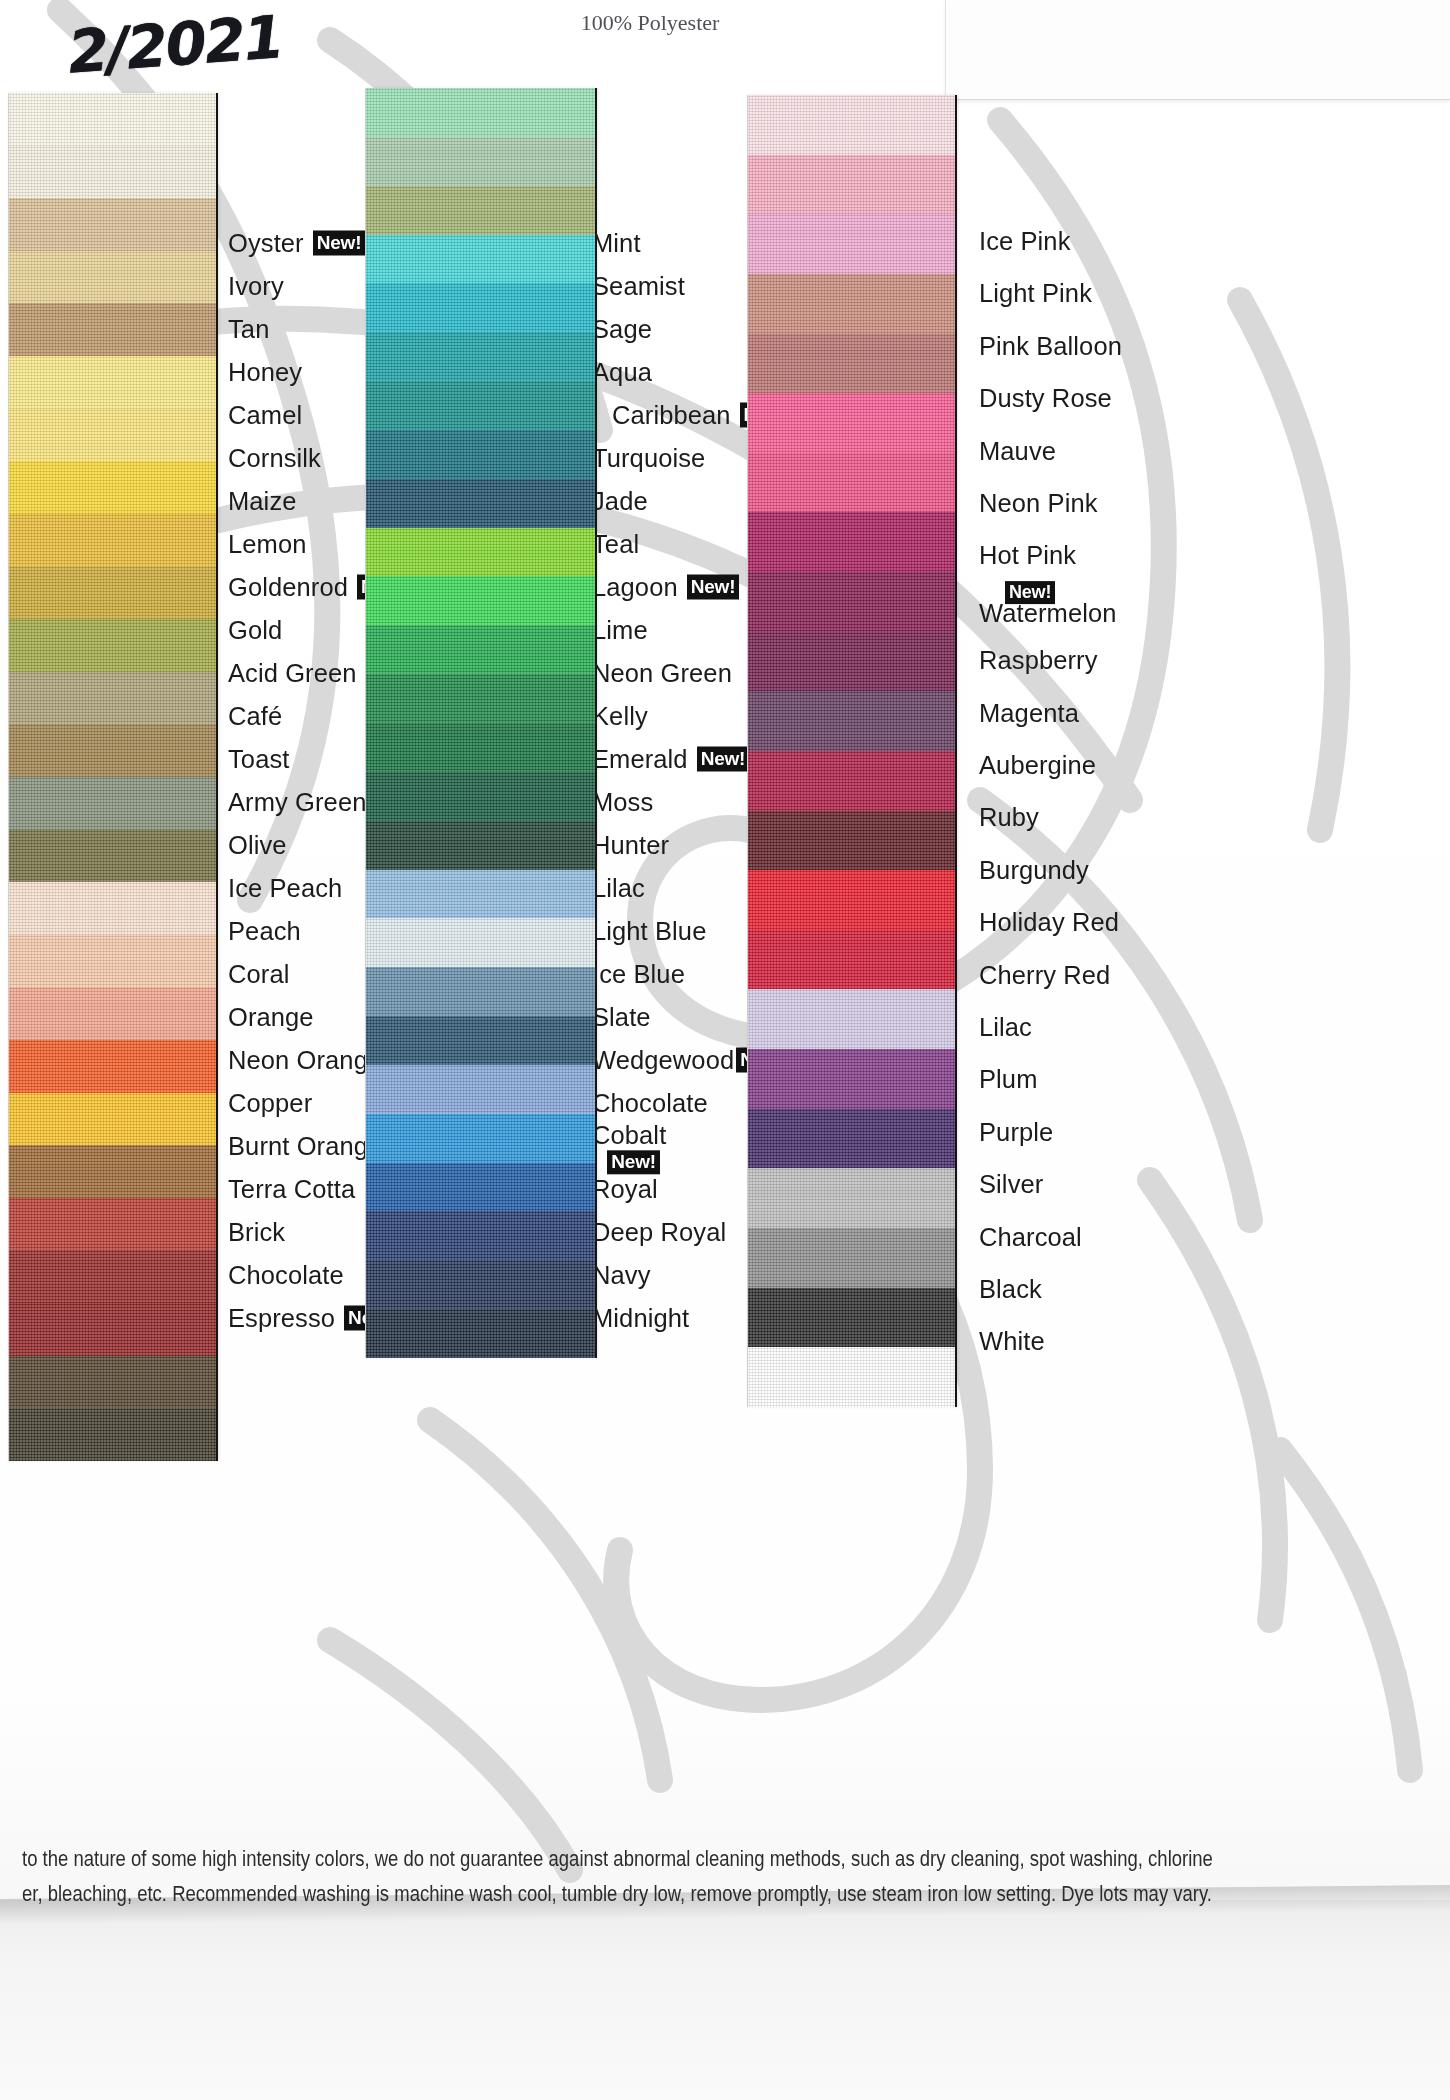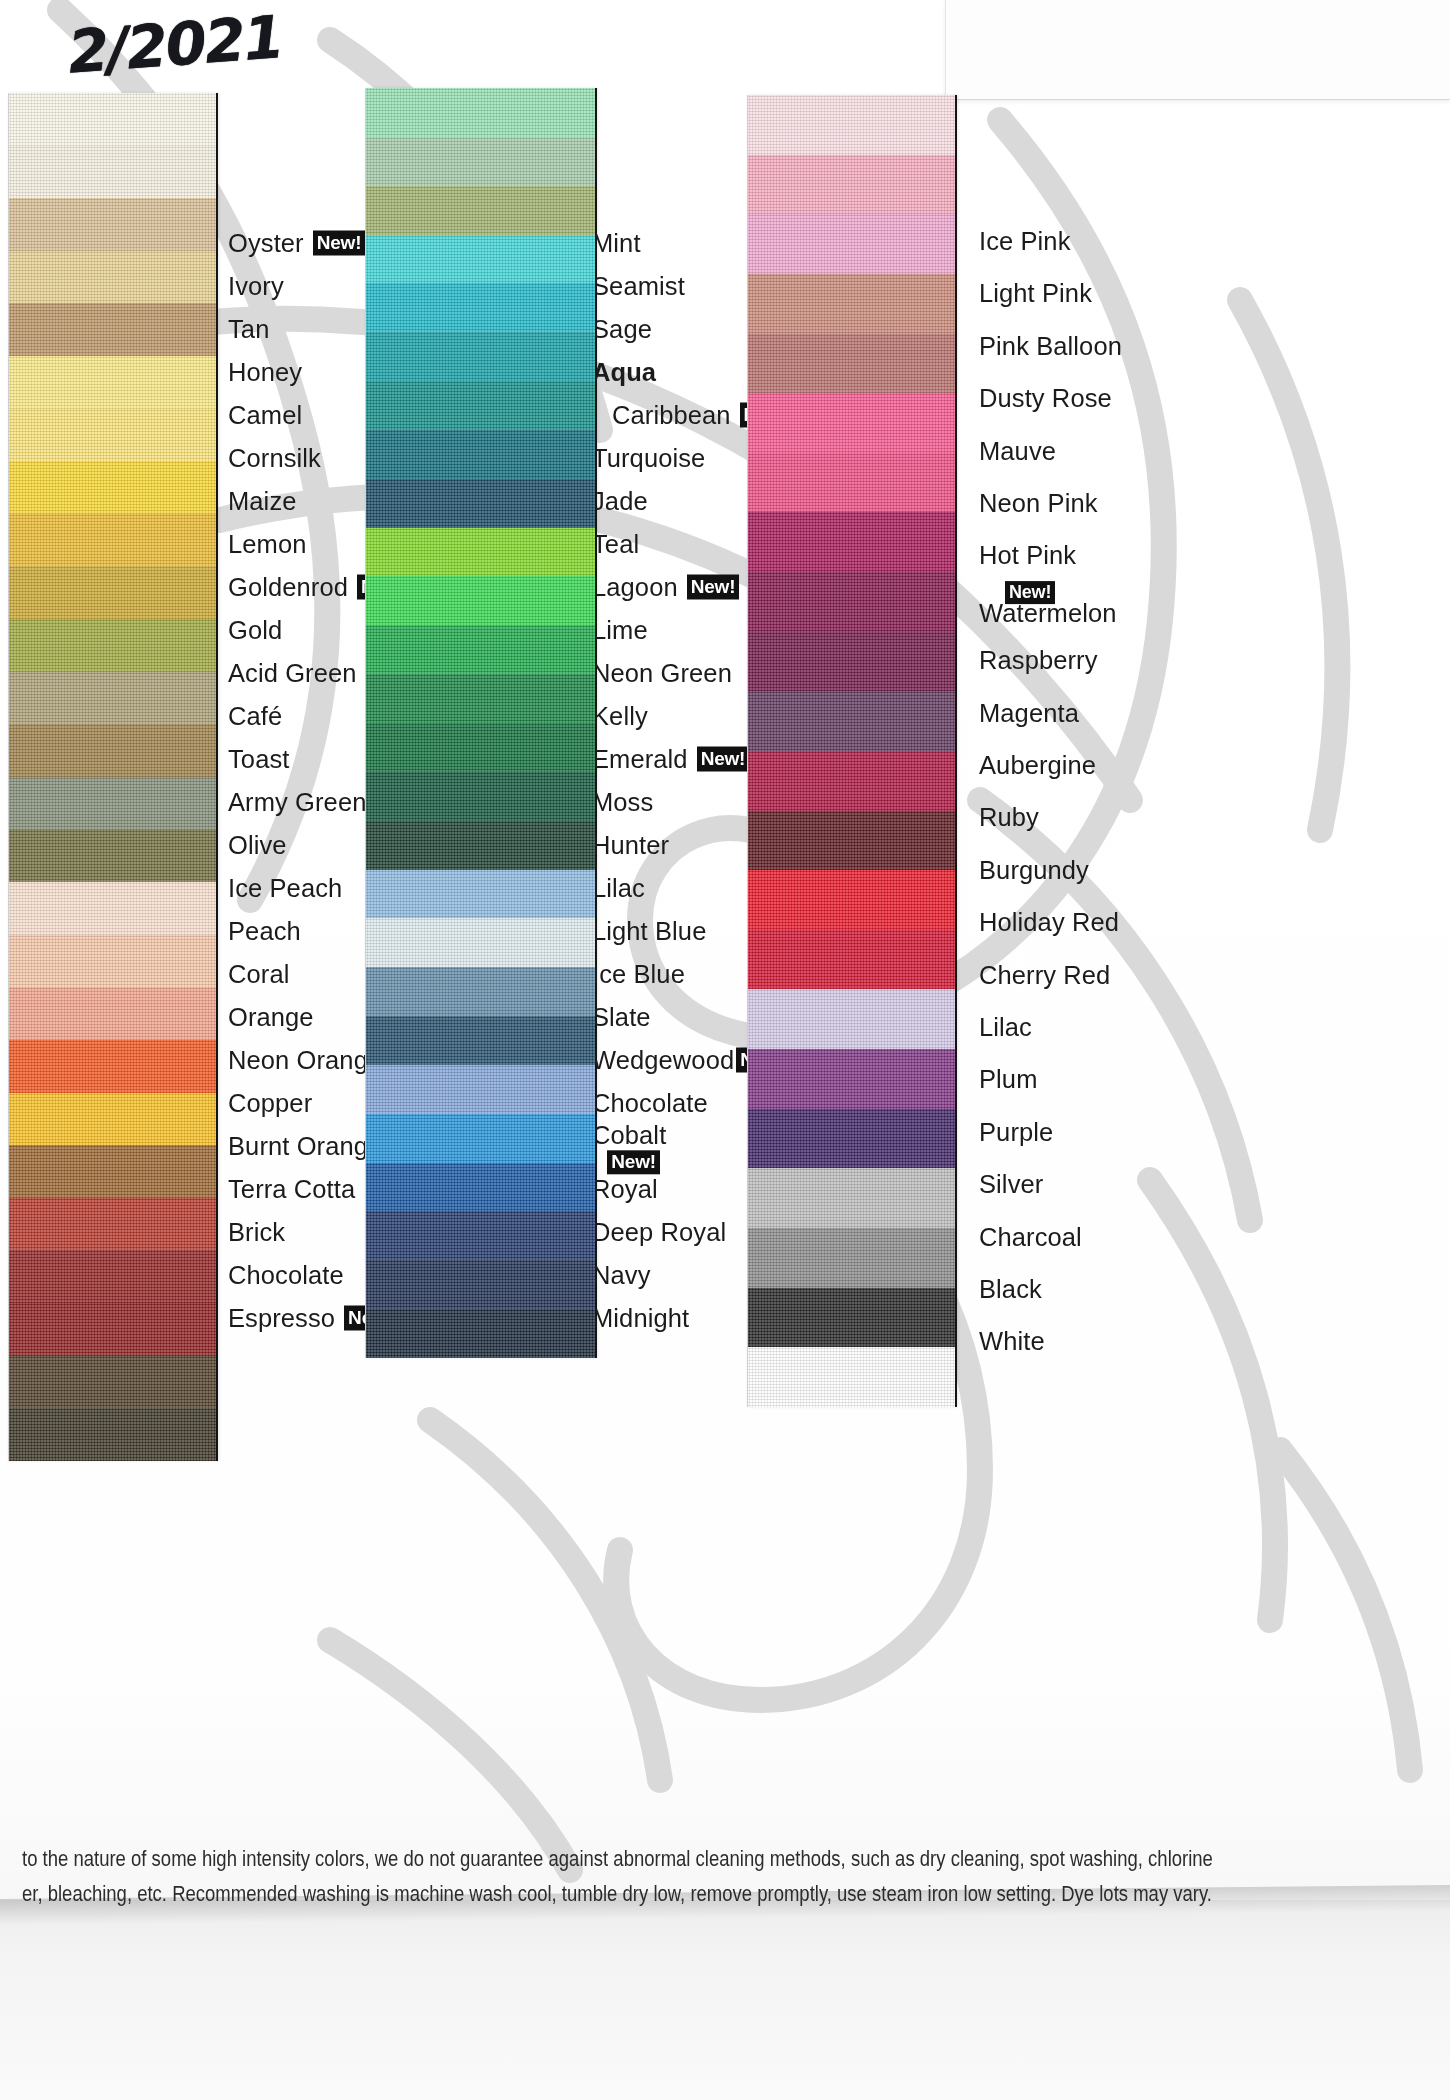--- a/index.html
+++ b/index.html
@@ -182,20 +182,21 @@
       <path d="M1280 1450 C 1360 1550, 1400 1660, 1410 1770"></path>
     </g>
   </svg>
 
   <div id="top-flap"></div>
   <div id="paper-shadow"></div>
 
   <div id="handdate">2/2021</div>
 
   <div id="title-block">
+    <div id="subtitle">100% Polyester</div>
   </div>
 
   <div class="column" id="col-0" style="left: 8px; top: 0px; width: 710px; height: 1900px;">
       <div class="swatch-stack" style="left: 0px; top: 93px; width: 210px; height: 1368px;">
         <div class="swatch" title="Oyster" style="height: 52.6154px; background: rgb(246, 243, 228); z-index: 26;">
           <div class="saw" style="background: rgb(246, 243, 228); bottom: -9px; filter: brightness(0.96);"></div>
         </div>
         <div class="swatch" title="Ivory" style="height: 52.6154px; background: rgb(241, 236, 220); z-index: 25;">
           <div class="saw" style="background: rgb(241, 236, 220); bottom: -9px; filter: brightness(0.96);"></div>
         </div>
@@ -437,21 +438,21 @@
       <div class="labels" style="left: 227px; top: 0px;">
         <div class="label-row" style="top: 243px; transform: translateY(-50%);">
           <span>Mint</span>
         </div>
         <div class="label-row" style="top: 286px; transform: translateY(-50%);">
           <span>Seamist</span>
         </div>
         <div class="label-row" style="top: 329px; transform: translateY(-50%);">
           <span>Sage</span>
         </div>
-        <div class="label-row" style="top: 372px; transform: translateY(-50%); font-weight: bold;">
+        <div class="label-row" style="top: 372px; transform: translateY(-50%);">
           <span>Aqua</span>
         </div>
         <div class="label-row" style="top: 415px; transform: translateY(-50%); margin-left: 20px;">
           <span>Caribbean</span>
           <span class="badge">New!</span>
         </div>
         <div class="label-row" style="top: 458px; transform: translateY(-50%);">
           <span>Turquoise</span>
         </div>
         <div class="label-row" style="top: 501px; transform: translateY(-50%);">

